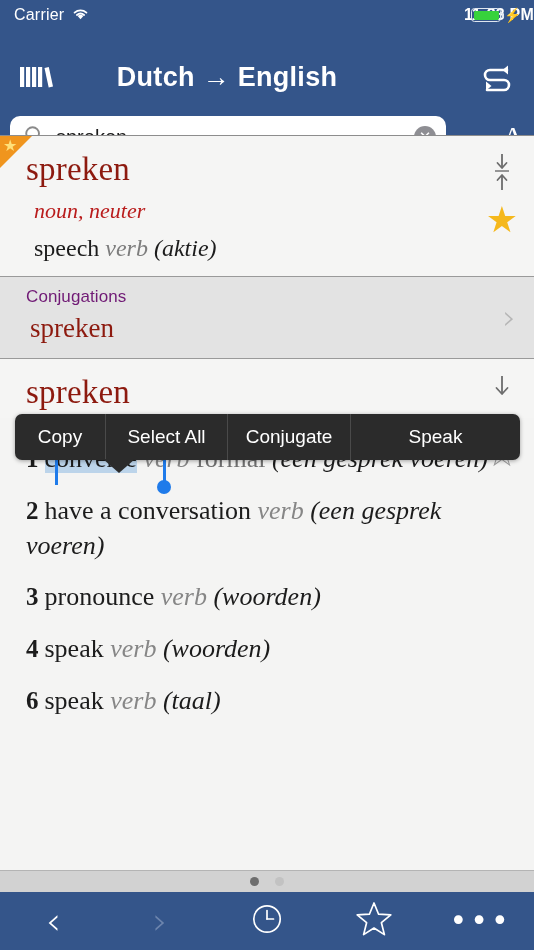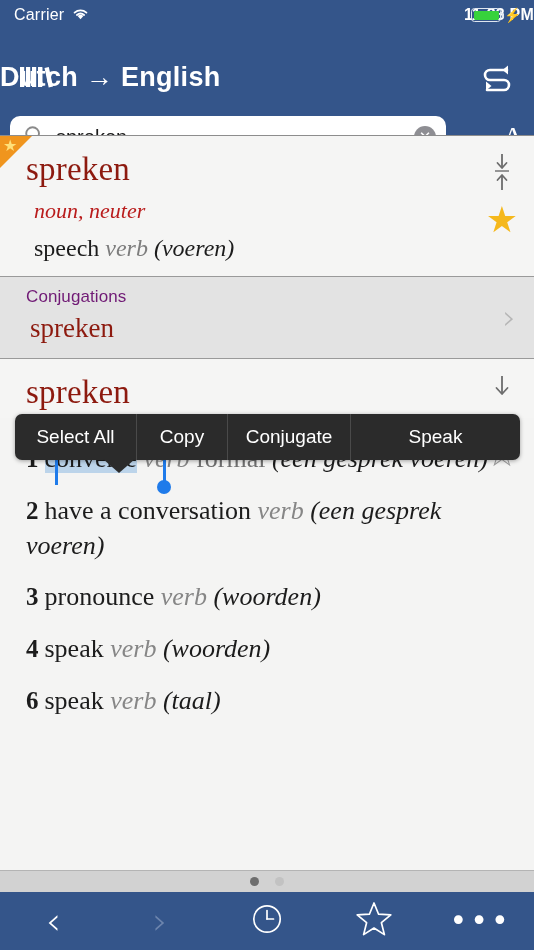--- a/index.html
+++ b/index.html
@@ -30,21 +30,21 @@
   }
   .battery > i { display: block; height: 100%; background: #37d23c; border-radius: 1.4px; }
   .bolt { font-size: 14px; color: #ffffff; line-height: 1; }
 
   
   .navbar {
     position: absolute; top: 30px; left: 0; width: 534px; height: 105px;
     background: #34558a;
   }
   .nav-title {
-    position: absolute; top: 32px; left: 0; width: 454px; 
+    position: absolute; top: 32px; left: 0; width: 454px; text-align: center;
     color: #ffffff; font-size: 27px; font-weight: 700; letter-spacing: .3px;
   }
   .nav-left { position: absolute; left: 18px; top: 33px; cursor: pointer; }
   .nav-right { position: absolute; right: 20px; top: 32px; cursor: pointer; }
 
   .searchwrap { position: absolute; top: 86px; left: 10px; width: 436px; height: 42px; }
   .searchfield {
     width: 100%; height: 100%; background: #ffffff; border-radius: 10px;
     display: flex; align-items: center; padding: 0 10px 0 14px; position: relative;
   }
@@ -258,21 +258,21 @@
 
     <div class="card first">
       <div class="corner-flag"></div>
       <div class="corner-star">★</div>
 
       <div class="headword">spreken</div>
       <div class="pos">noun, neuter</div>
       <div class="sense-line">
         <span>speech</span>
         <span class="gram">verb</span>
-        <span class="paren">(voeren)</span>
+        <span class="paren">(aktie)</span>
       </div>
 
       <div class="toggle-ico">
         <svg width="26" height="40" viewBox="0 0 26 40">
           <line x1="13" y1="2" x2="13" y2="15" stroke="#6d6d6d" stroke-width="1.8"></line>
           <polyline points="8.5,11 13,16 17.5,11" stroke="#6d6d6d" stroke-width="1.8" fill="none" stroke-linecap="round" stroke-linejoin="round"></polyline>
           <line x1="6" y1="19" x2="20" y2="19" stroke="#6d6d6d" stroke-width="1.4"></line>
           <line x1="13" y1="38" x2="13" y2="24" stroke="#6d6d6d" stroke-width="1.8"></line>
           <polyline points="8.5,28 13,23 17.5,28" stroke="#6d6d6d" stroke-width="1.8" fill="none" stroke-linecap="round" stroke-linejoin="round"></polyline>
         </svg>
@@ -334,22 +334,22 @@
         <span class="num">6</span><span>speak</span>
         <span class="gram">verb</span>
         <span class="dut">(taal)</span>
       </div>
 
 
     </div>
   </div>
 
   <div class="ctxmenu">
+    <div class="mi" style="flex:0 0 91px;">Copy</div>
     <div class="mi" style="flex:0 0 122px;">Select All</div>
-    <div class="mi" style="flex:0 0 91px;">Copy</div>
     <div class="mi" style="flex:0 0 123px;">Conjugate</div>
     <div class="mi" style="flex:1 1 auto;">Speak</div>
   </div>
   <div class="ctx-arrow"></div>
 
   <div class="pagedots">
     <span class="dot active"></span>
     <span class="dot"></span>
   </div>
 

